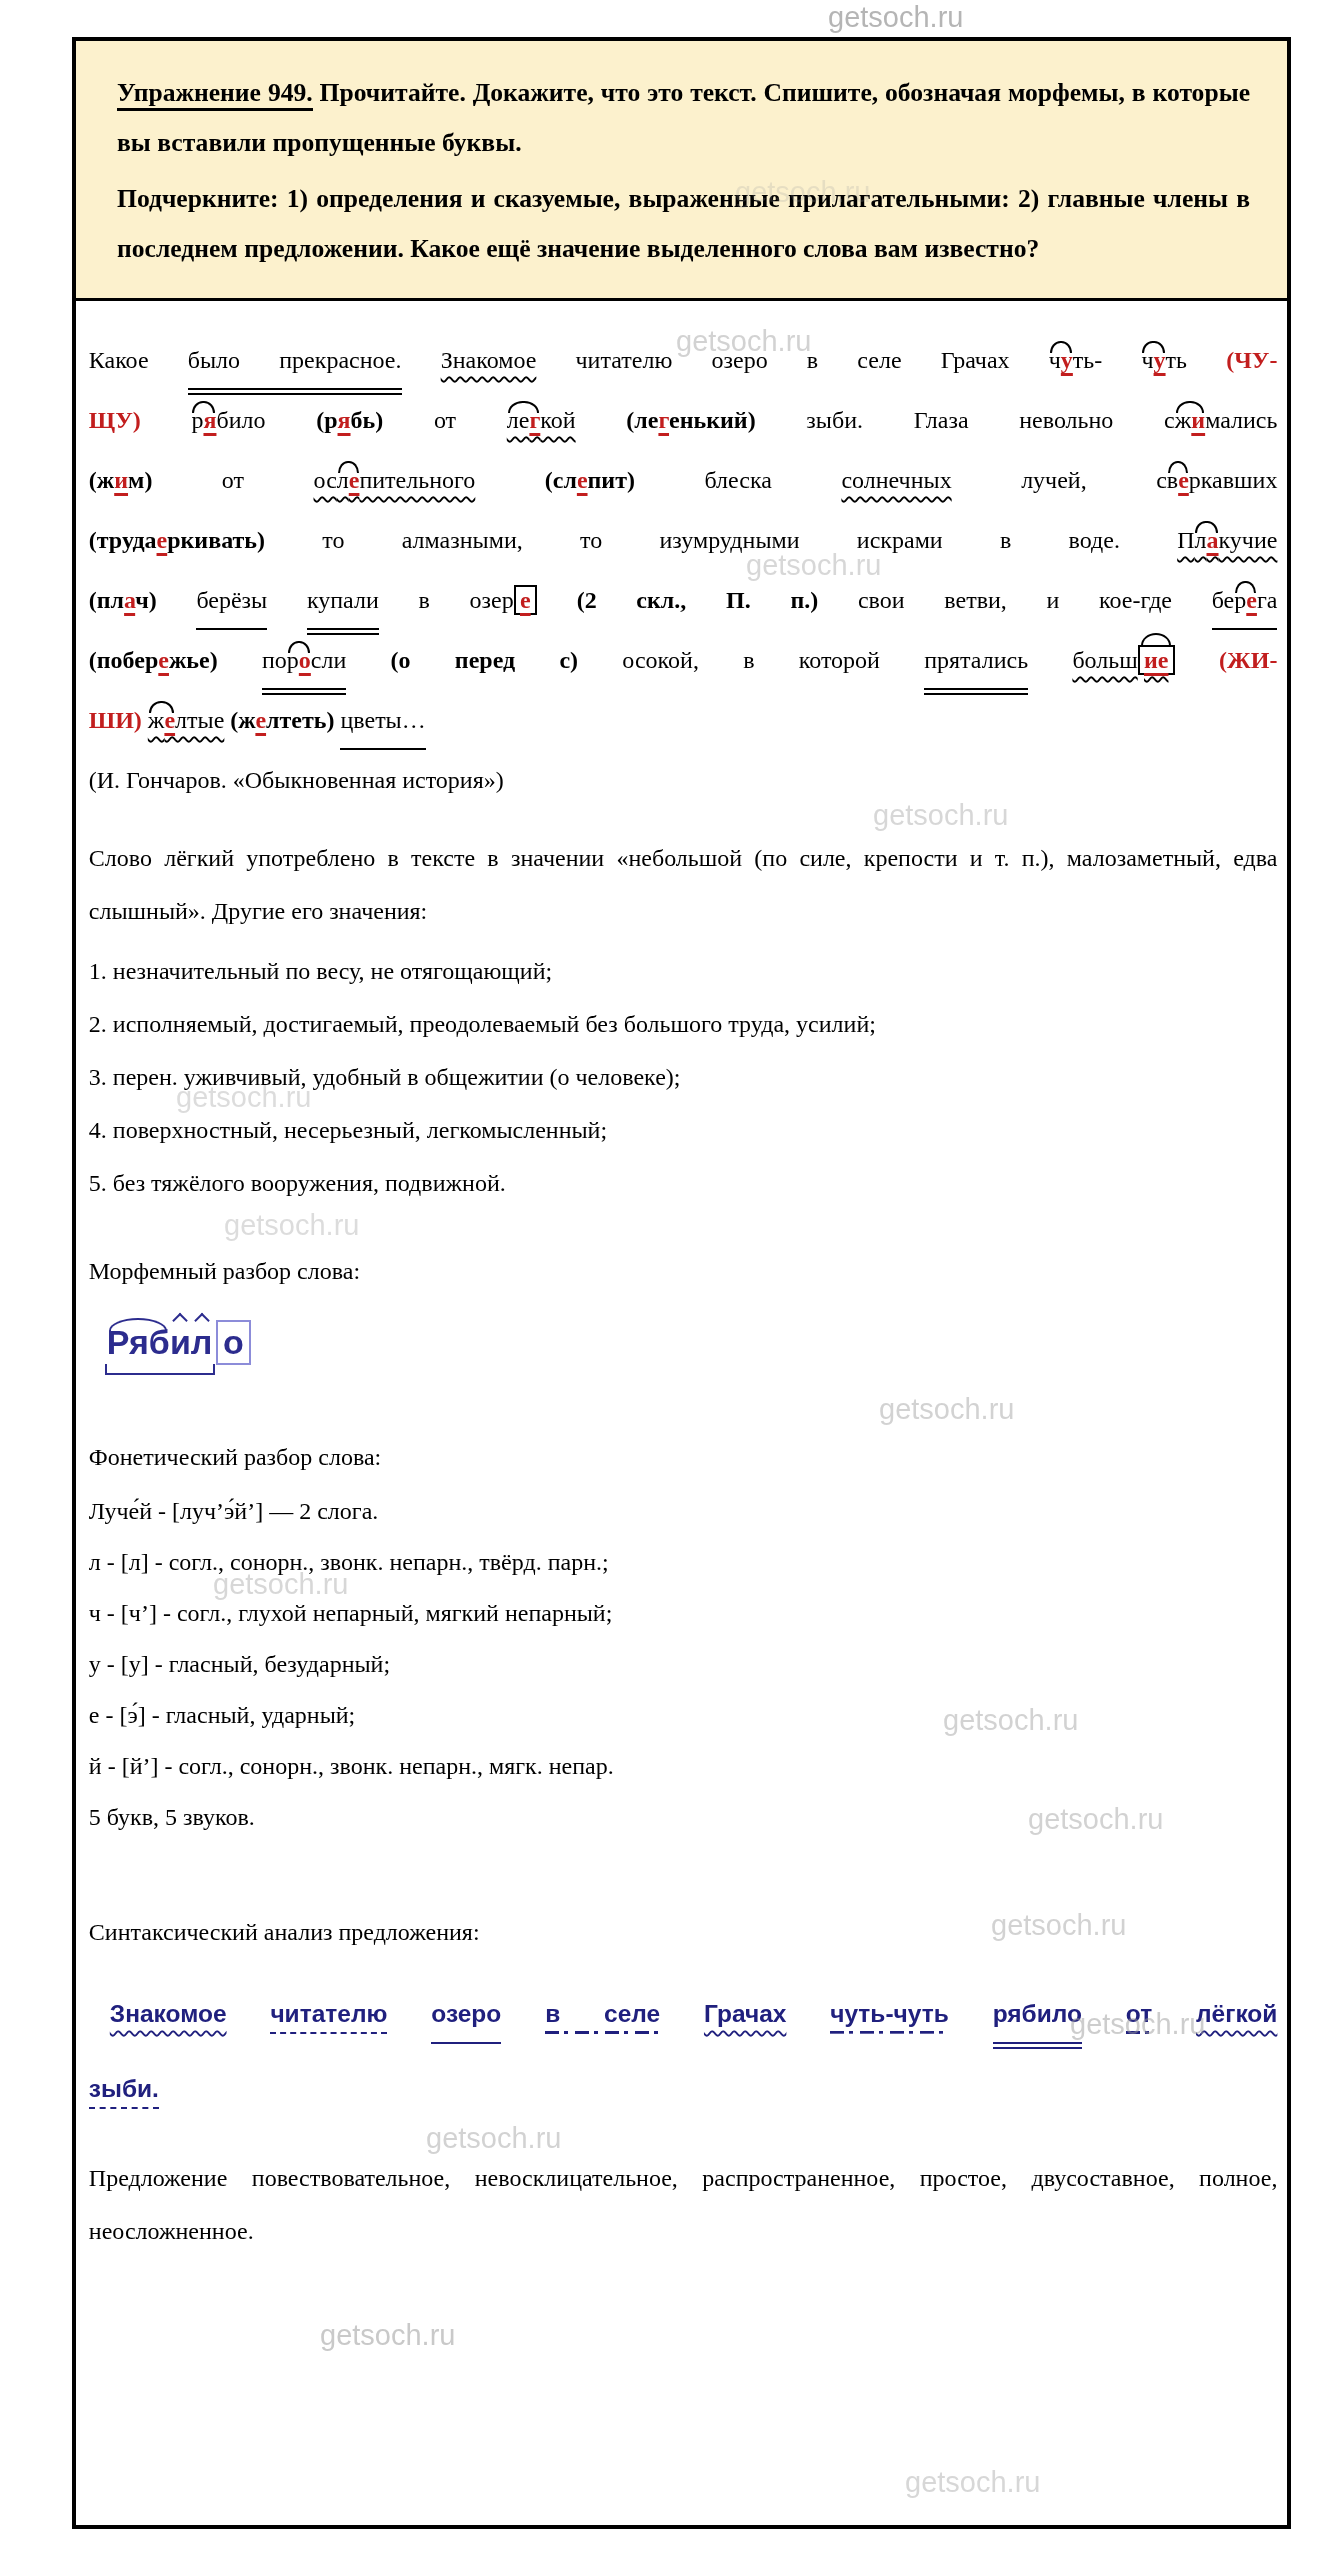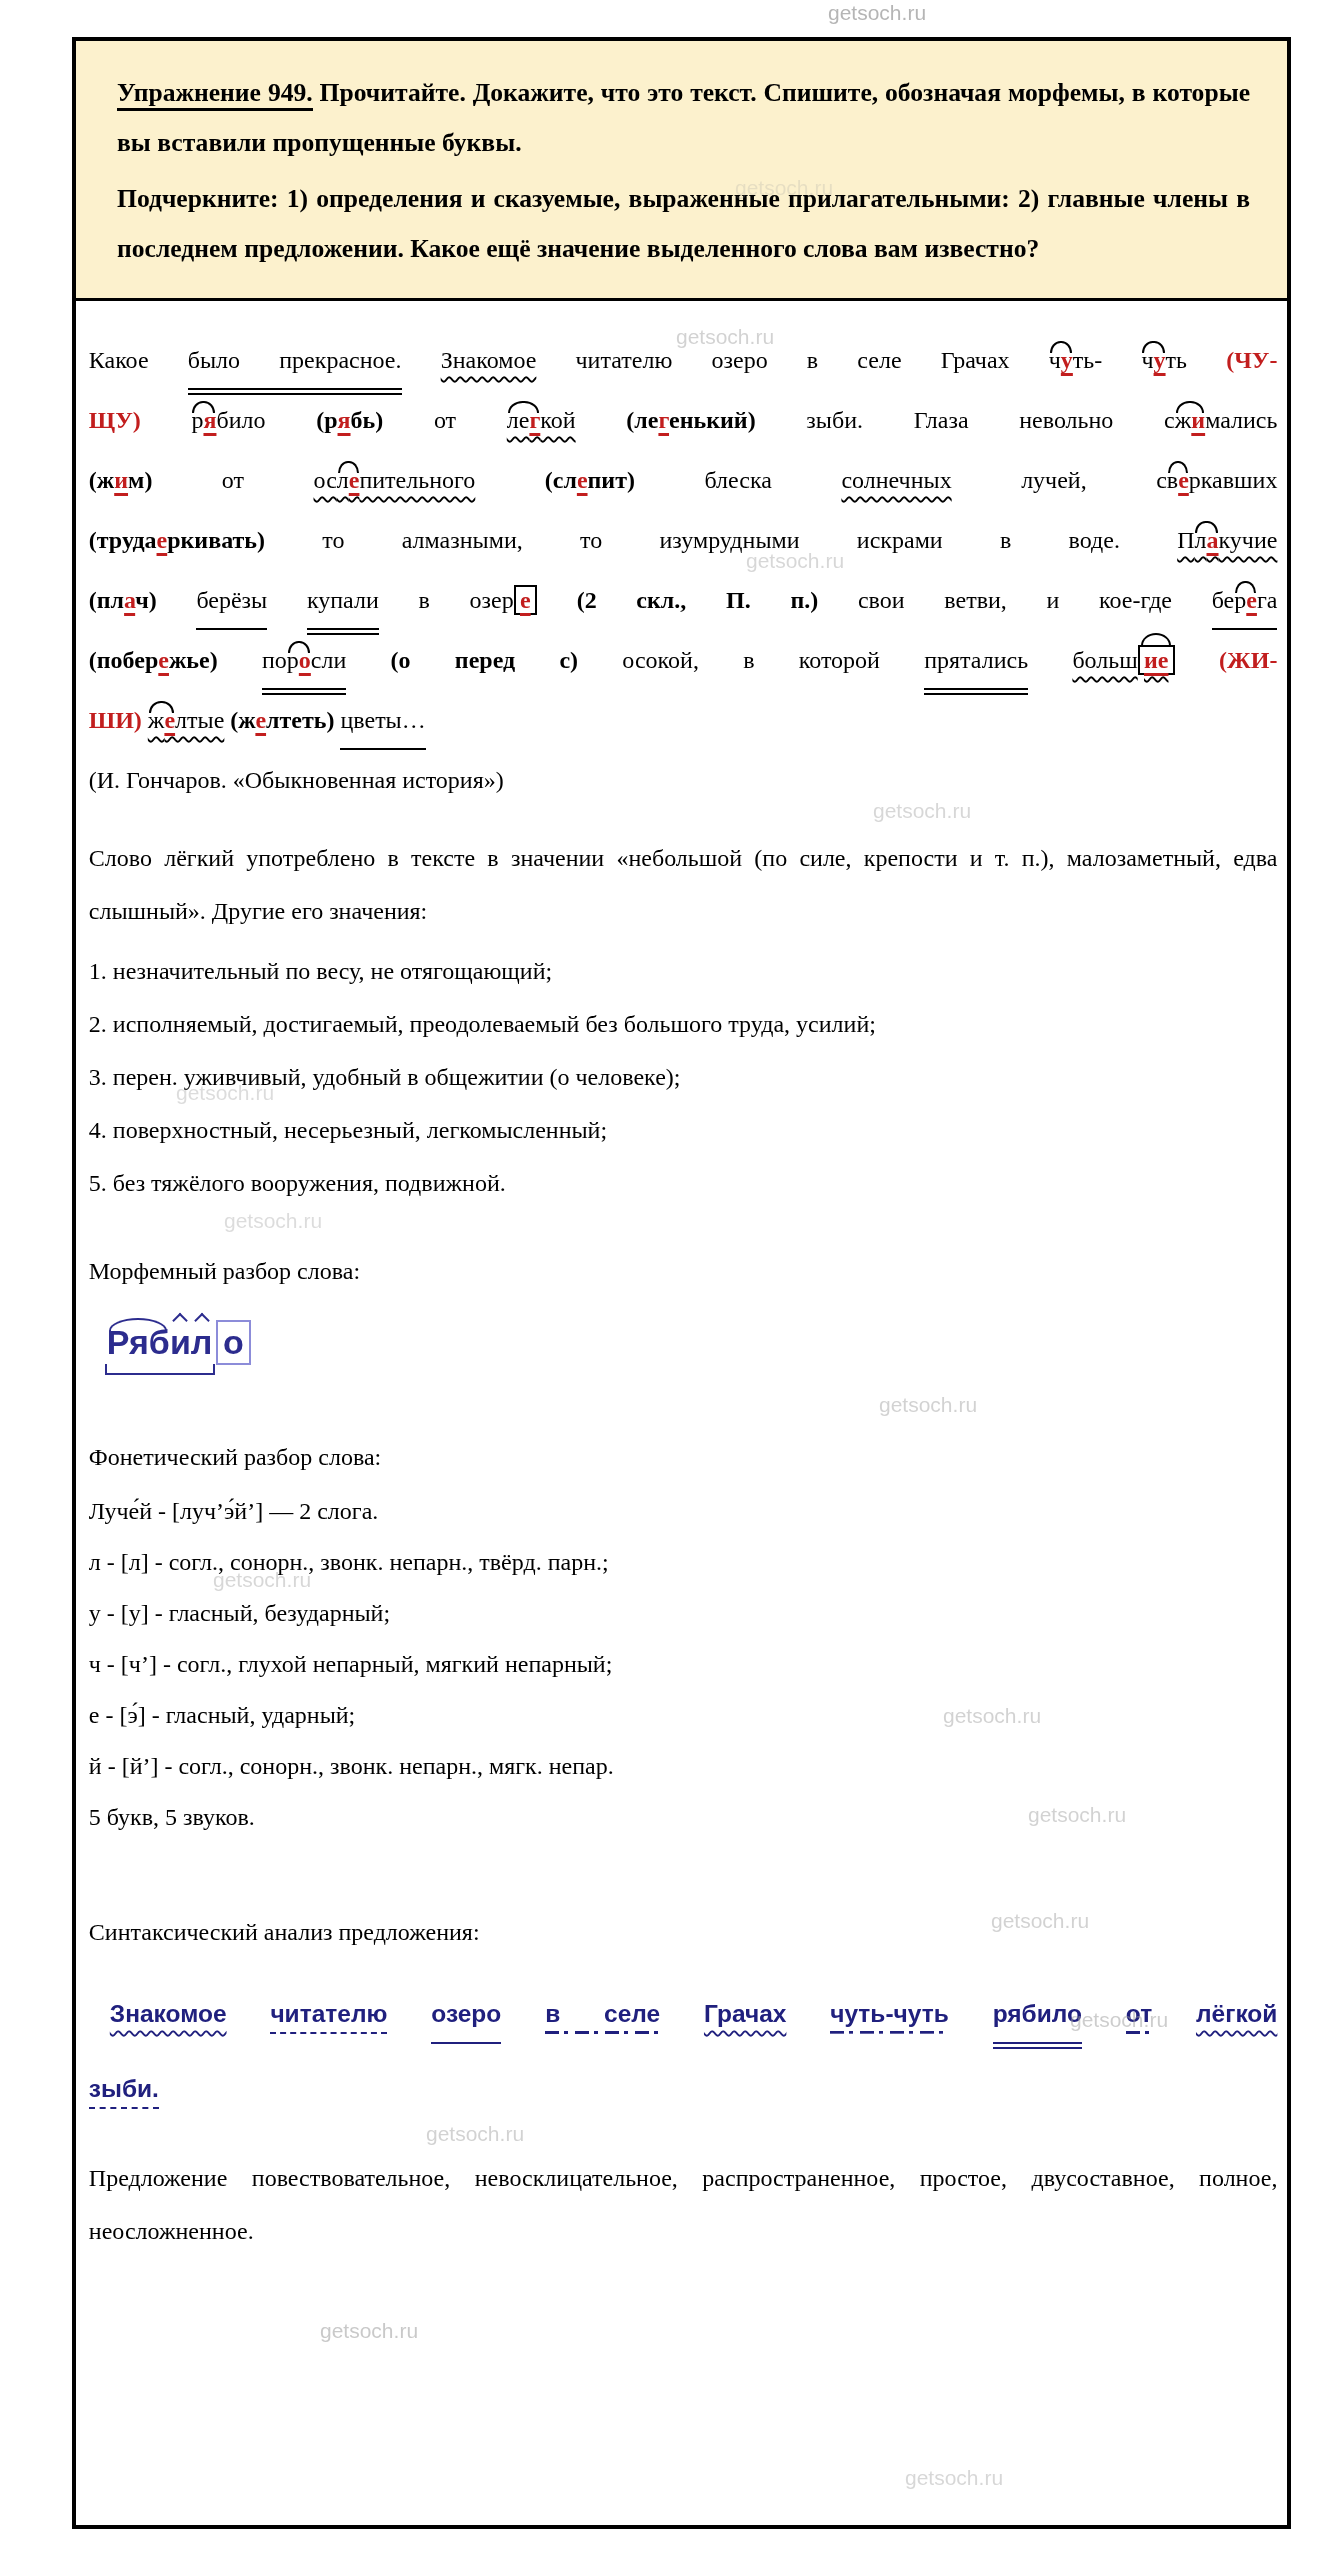--- a/index.html
+++ b/index.html
@@ -4,21 +4,21 @@
 <style>
   html,body{margin:0;padding:0;}
   body{
     width:1323px;height:2576px;position:relative;overflow:hidden;
     background:#ffffff;color:#000;
     font-family:"Liberation Serif", serif;
   }
   .wm{
     position:absolute;z-index:6;pointer-events:none;
     font-family:"Liberation Sans", sans-serif;
-    font-size:21px;color:#9d9d9d;white-space:nowrap;
+    font-size:29px;color:#9d9d9d;white-space:nowrap;
   }
   .frame{
     position:absolute;left:72px;top:37px;width:1211px;height:2484px;
     border:4.3px solid #000;background:#fff;z-index:1;
   }
   
   .hdr{
     background:#fcf1cd;border-bottom:3.7px solid #000;
     padding:21px 31px 18px 35px;
     font-weight:bold;font-size:25.6px;line-height:50px;text-align:justify;
@@ -147,22 +147,22 @@
 
     <div class="sec-heading">Морфемный разбор слова:</div>
     <div class="morph">
       <span class="mw"><span class="arc">Ряб</span><span class="caret">и</span><span class="caret">л</span><span class="mend">о</span><span class="stem"></span></span>
     </div>
 
     <div class="sec-heading phon-heading">Фонетический разбор слова:</div>
     <div class="phon-block">
       <div class="phline">Луче́й - [луч’э́й’] — 2 слога.</div>
       <div class="phline">л - [л] - согл., сонорн., звонк. непарн., твёрд. парн.;</div>
+      <div class="phline">ч - [ч’] - согл., глухой непарный, мягкий непарный;</div>
       <div class="phline">у - [у] - гласный, безударный;</div>
-      <div class="phline">ч - [ч’] - согл., глухой непарный, мягкий непарный;</div>
       <div class="phline">е - [э́] - гласный, ударный;</div>
       <div class="phline">й - [й’] - согл., сонорн., звонк. непарн., мягк. непар.</div>
       <div class="phline">5 букв, 5 звуков.</div>
     </div>
 
     <div class="sec-heading synt-heading">Синтаксический анализ предложения:</div>
     <div class="syntax">
       <div class="sline sline1 jlast"><span class="u-wavy">Знакомое</span><span> </span><span class="u-dash">читателю</span><span> </span><span class="u-solid">озеро</span><span> </span><span class="u-dashdot">в селе</span><span> </span><span class="u-wavy">Грачах</span><span> </span><span class="u-dashdot">чуть-чуть</span><span> </span><span class="u-double">рябило</span><span> </span><span class="u-dashdot">от</span><span> </span><span class="u-wavy">лёгкой</span></div>
       <div class="sline"><span class="u-dash">зыби.</span></div>
     </div>

